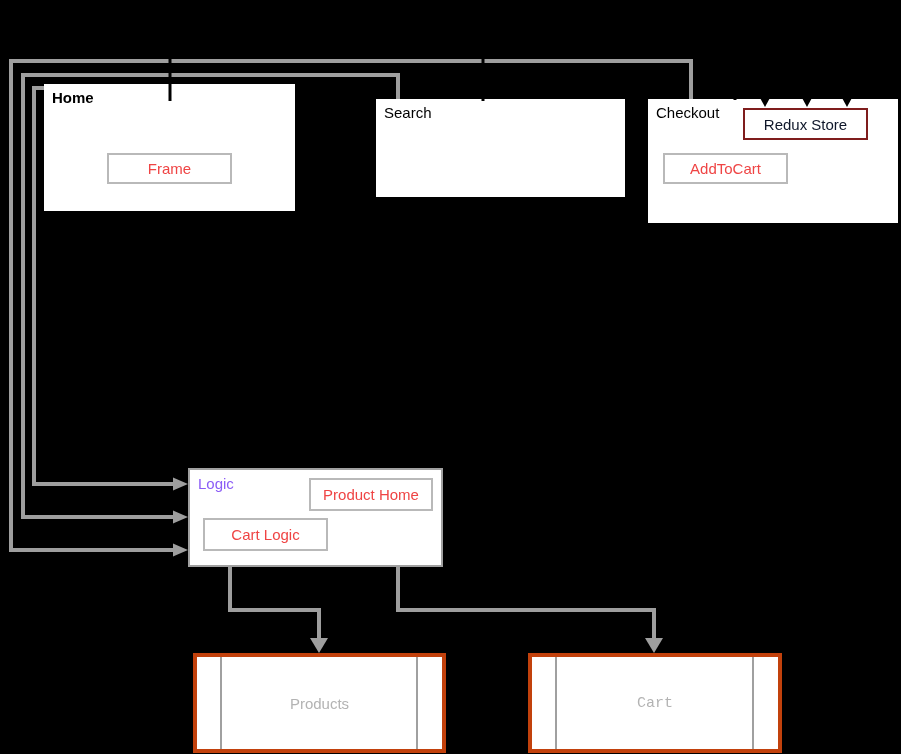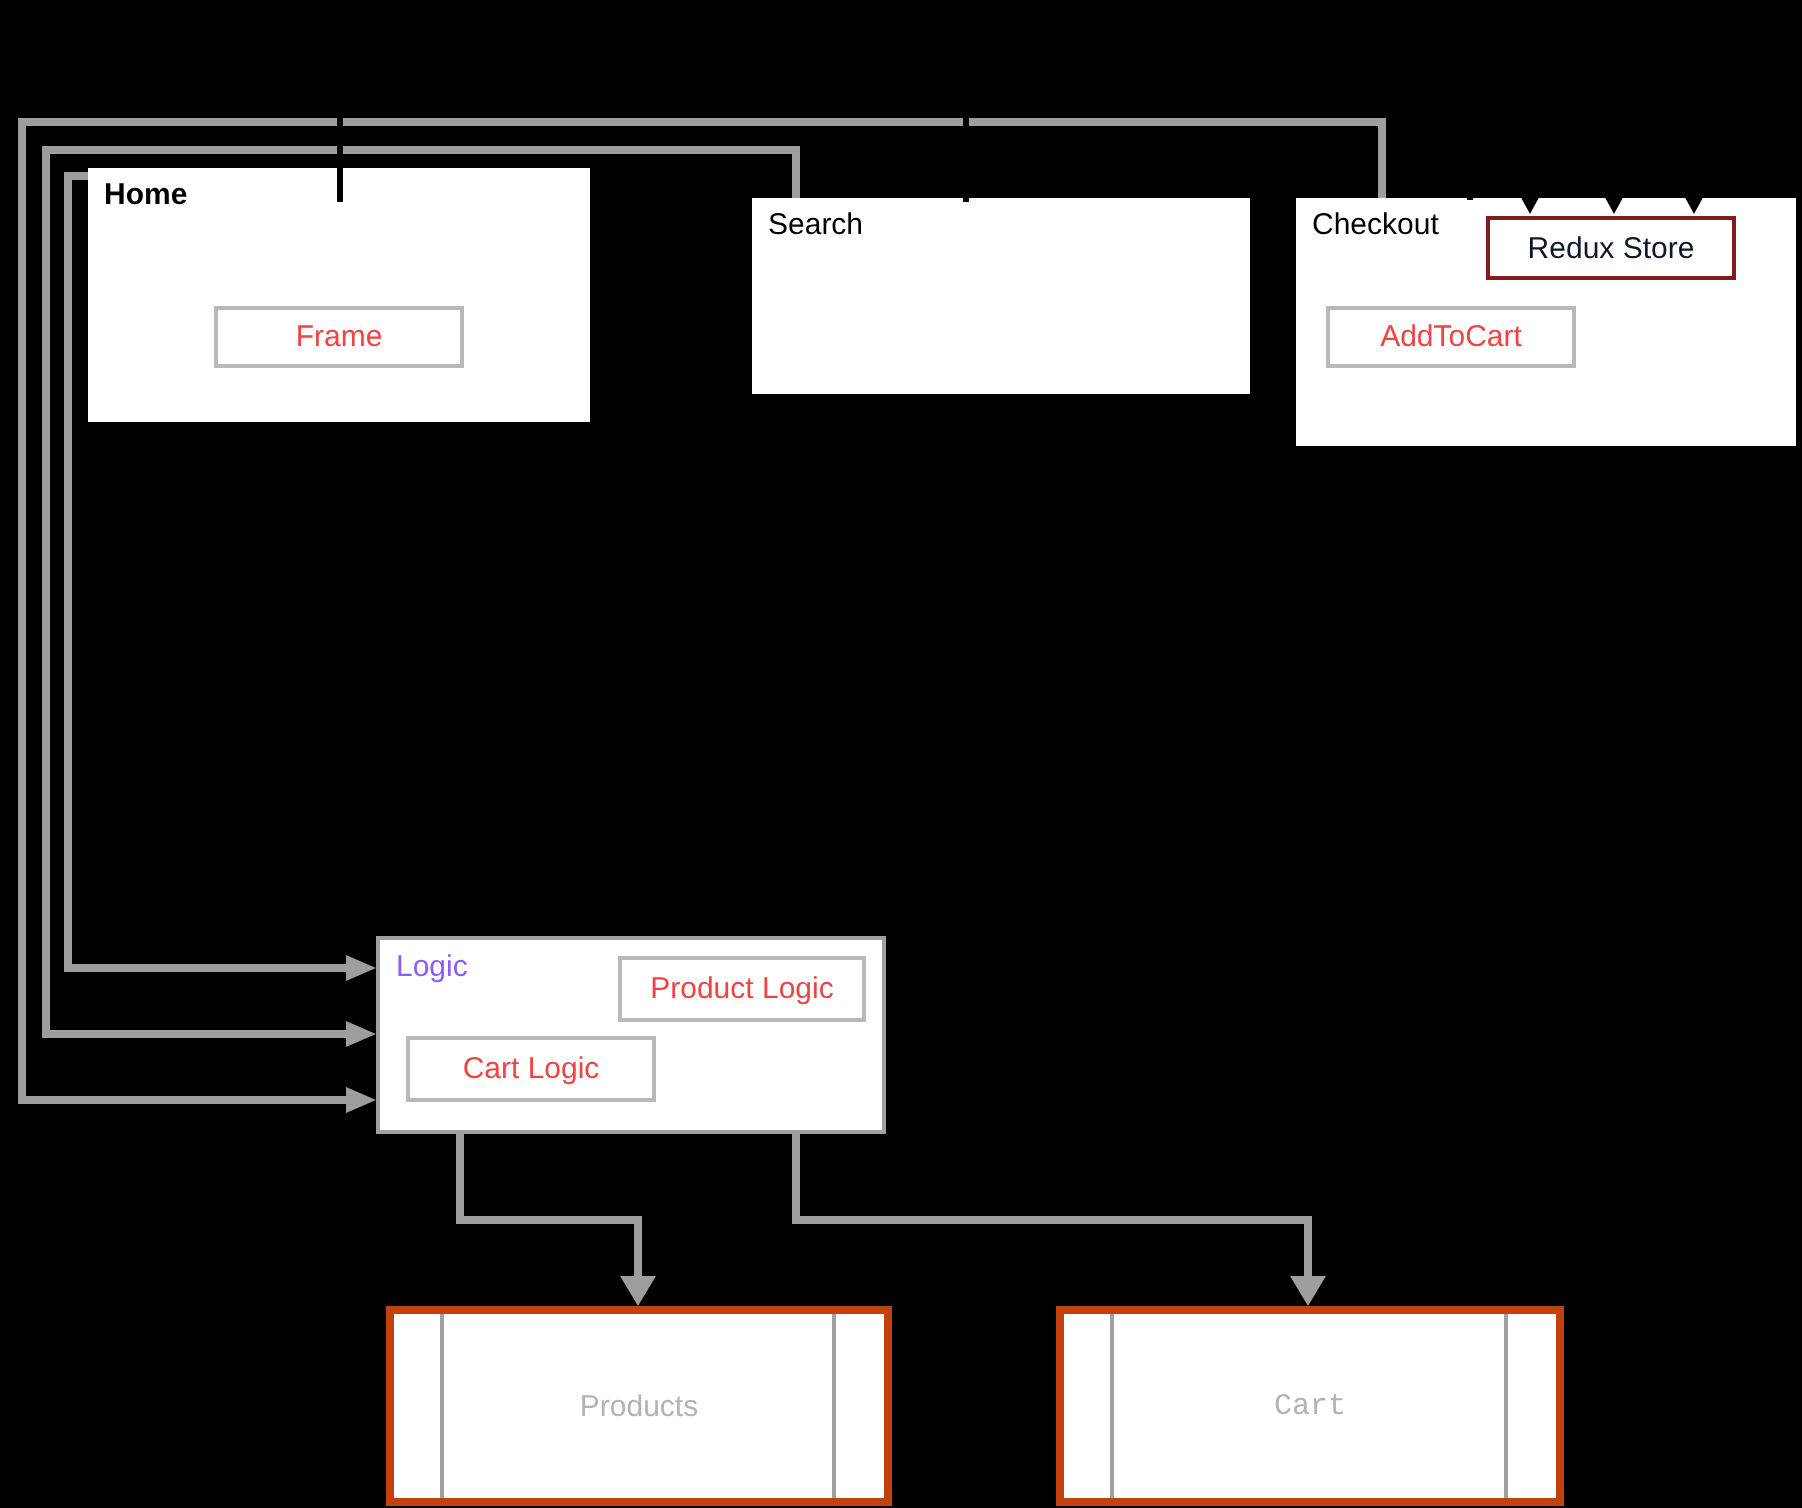--- a/index.html
+++ b/index.html
@@ -106,21 +106,21 @@
     <span>Redux Store</span>
   </div>
   <div class="subnode muted" style="left:663px; top:153px; width:125px; height:31px;">
     <span>AddToCart</span>
   </div>
 
   <div class="node container-node" style="left:188px; top:468px; width:255px; height:99px;">
     <span class="node-title">Logic</span>
   </div>
   <div class="subnode muted" style="left:309px; top:478px; width:124px; height:33px;">
-    <span>Product Logic</span>
+    <span>Product Home</span>
   </div>
   <div class="subnode muted" style="left:203px; top:518px; width:125px; height:33px;">
     <span>Cart Logic</span>
   </div>
 
   <div class="datastore" style="left:193px; top:653px; width:253px; height:100px;">
     <div class="side-bar left"></div>
     <div class="side-bar right"></div>
     <span>Products</span>
   </div>

